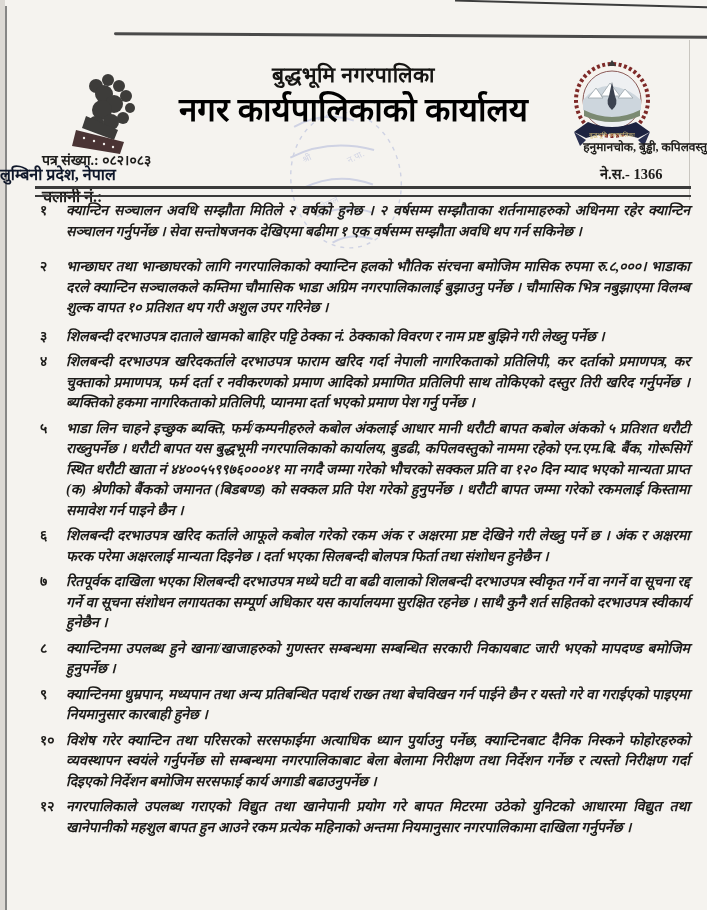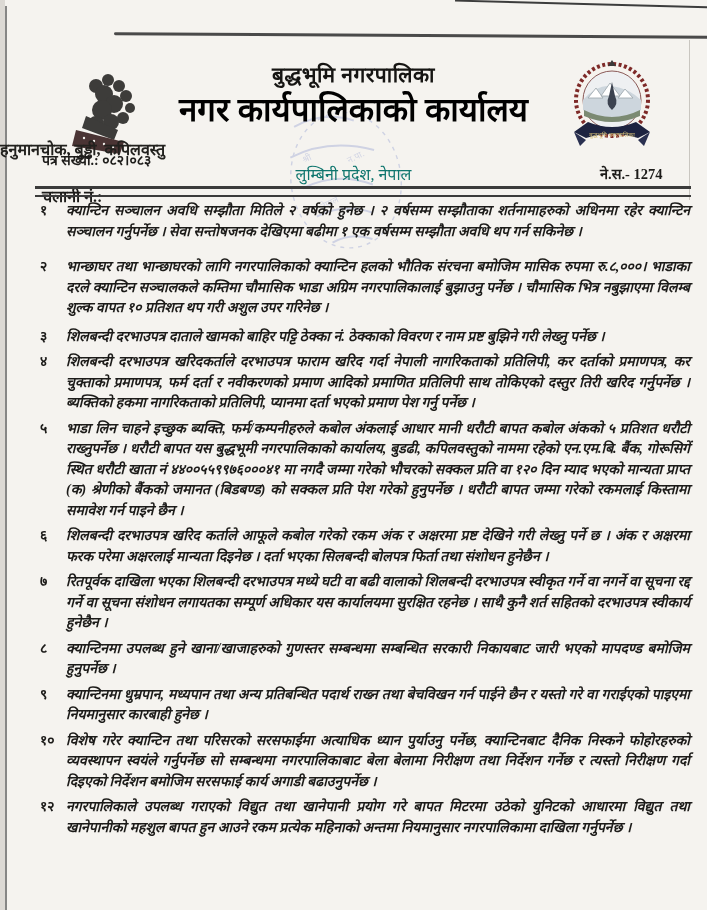--- a/index.html
+++ b/index.html
@@ -21,26 +21,26 @@
   
   .lh-muni{
     position:absolute;left:0;right:0;top:60px;text-align:center;
     font-size:21px;font-weight:bold;letter-spacing:.5px;color:#161513;
   }
   .lh-office{
     position:absolute;left:0;right:0;top:86px;text-align:center;
     font-size:33px;font-weight:bold;color:#000000;
   }
   .lh-addr1{
-    position:absolute;left:0;right:0;top:138px;text-align:left;
-    font-size:16px;font-weight:bold;color:#22211e;
+    position:absolute;left:0;right:0;top:138px;text-align:right;
+    font-size:12px;font-weight:bold;color:#22211e;
   }
   .lh-addr2{
-    position:absolute;left:0;right:0;top:163px;text-align:center;
-    font-size:16px;font-weight:normal;color:#0f766e;
+    position:absolute;left:0;right:0;top:163px;text-align:left;
+    font-size:16px;font-weight:bold;color:#0f172a;
   }
   .lh-letterno{position:absolute;left:42px;top:150px;font-size:14px;font-weight:bold;}
   .lh-chalani{position:absolute;left:42px;top:185px;font-size:16px;font-weight:bold;}
   .lh-refcode{position:absolute;left:600px;top:163px;font-size:14.5px;font-weight:bold;}
 
   .rule{
     position:absolute;left:35px;right:16px;top:186px;height:6px;
     border-top:3px solid #3b3b3b;border-bottom:2px solid #3b3b3b;
   }
 
@@ -134,21 +134,21 @@
       </g>
     </svg>
   </div>
 
   <div class="lh-muni">बुद्धभूमि नगरपालिका</div>
   <div class="lh-office">नगर कार्यपालिकाको कार्यालय</div>
   <div class="lh-addr1">हनुमानचोक, बुड्ढी, कपिलवस्तु</div>
   <div class="lh-addr2">लुम्बिनी प्रदेश, नेपाल</div>
   <div class="lh-letterno">पत्र संख्या.: ०८२।०८३</div>
   <div class="lh-chalani">चलानी नं.:</div>
-  <div class="lh-refcode">ने.स.- 1274</div>
+  <div class="lh-refcode">ने.स.- 1366</div>
   <div class="rule"></div>
 
   <div class="clauses">
     <div class="clause gap-lg">
       <span class="num">१</span>
       <span class="txt">क्यान्टिन सञ्चालन अवधि सम्झौता मितिले २ वर्षको हुनेछ । २ वर्षसम्म सम्झौताका शर्तनामाहरुको अधिनमा रहेर क्यान्टिन सञ्चालन गर्नुपर्नेछ । सेवा सन्तोषजनक देखिएमा बढीमा १ एक वर्षसम्म सम्झौता अवधि थप गर्न सकिनेछ ।</span>
     </div>
     <div class="clause gap-md">
       <span class="num">२</span>
       <span class="txt">भान्छाघर तथा भान्छाघरको लागि नगरपालिकाको क्यान्टिन हलको भौतिक संरचना बमोजिम मासिक रुपमा रु.८,०००। भाडाका दरले क्यान्टिन सञ्चालकले कम्तिमा चौमासिक भाडा अग्रिम नगरपालिकालाई बुझाउनु पर्नेछ । चौमासिक भित्र नबुझाएमा विलम्ब शुल्क वापत १० प्रतिशत थप गरी अशुल उपर गरिनेछ ।</span>

